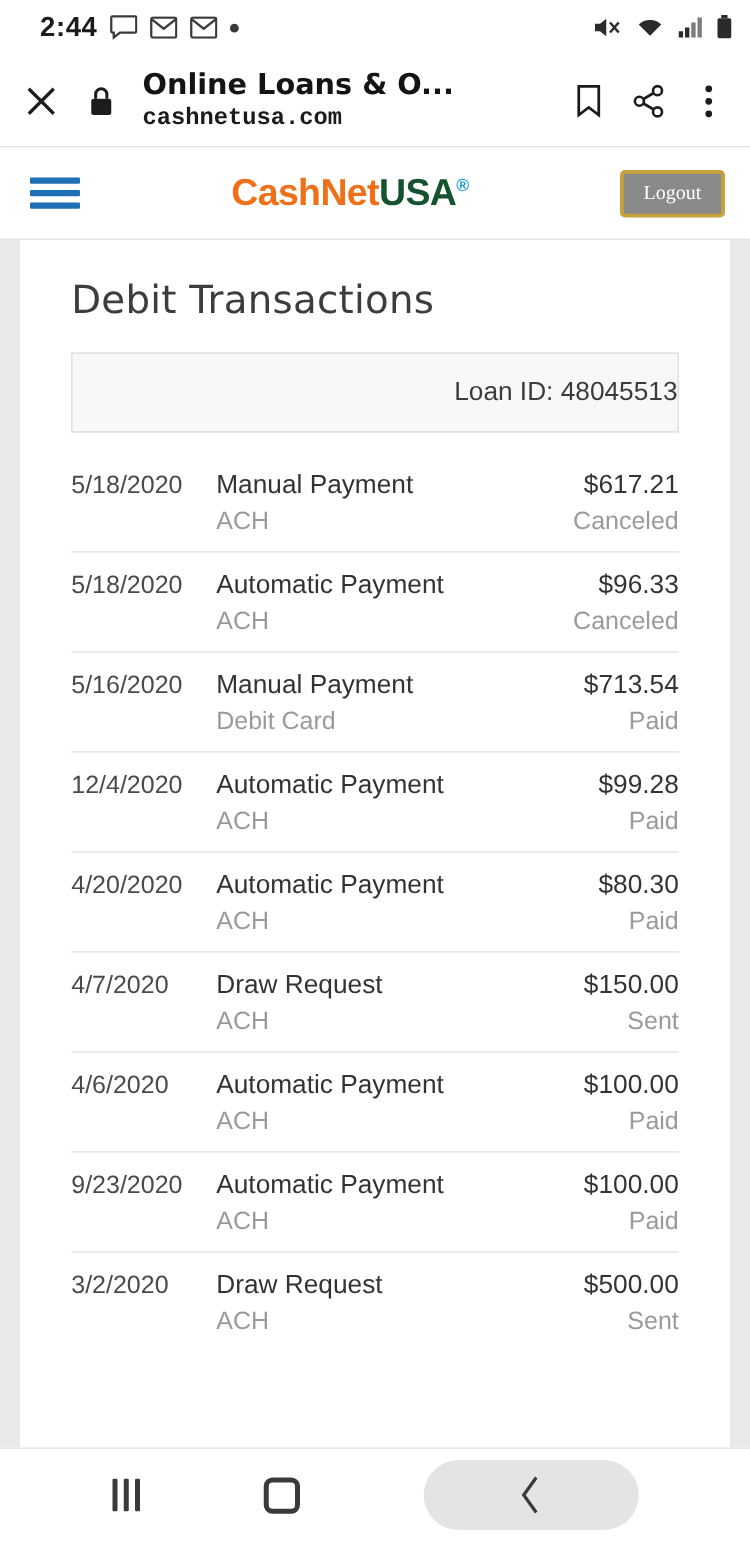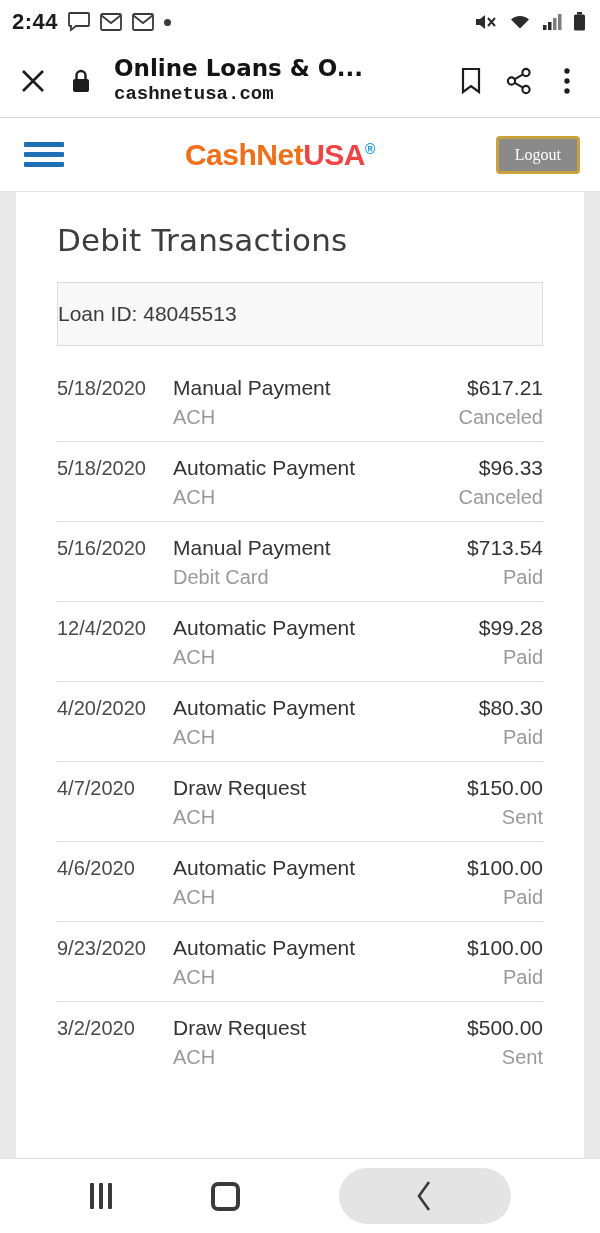--- a/index.html
+++ b/index.html
@@ -19,21 +19,21 @@
     flex-direction: column;
   }
 
   
   .statusbar {
     height: 44px;
     flex: 0 0 44px;
     display: flex;
     align-items: center;
     justify-content: space-between;
-    padding: 0 14px 0 12px;
+    padding: 0 14px 0 32px;
     background: #ffffff;
   }
   .status-left { display: flex; align-items: center; gap: 10px; }
   .clock {
     font-size: 22px;
     font-weight: 700;
     color: #1b1b1b;
     letter-spacing: 0.5px;
   }
   .status-icon { display: inline-flex; align-items: center; }
@@ -100,21 +100,21 @@
     display: block; height: 5px; border-radius: 1px; background: #1f6fb5;
   }
   .logo {
     font-size: 30px;
     font-weight: 700;
     letter-spacing: -0.5px;
     white-space: nowrap;
   }
   .logo .cash { color: #f0701a; }
   .logo .net { color: #f0701a; }
-  .logo .usa { color: #ef4444; margin-top: 48px; }
+  .logo .usa { color: #14532d; margin-top: 48px; }
   .logo .reg { color: #1a9ad6; font-size: 14px; vertical-align: super; }
   .logout-btn {
     background: #8a8a8a;
     color: #ffffff;
     border: 3px solid #caa23c;
     border-radius: 4px;
     font-size: 16px;
     padding: 7px 16px;
     cursor: pointer;
     font-family: Liberation Serif, serif;
@@ -145,21 +145,21 @@
     padding-top: 30px;
     padding-bottom: 24px;
     letter-spacing: 0.2px;
   }
   .loanbar {
     border: 1px solid #dcdcdc;
     background: #f8f8f8;
     height: 64px;
     display: flex;
     align-items: center;
-    justify-content: flex-start;
+    justify-content: flex-end;
     font-size: 21px;
     color: #3b3b3b;
     margin-bottom: 16px;
   }
 
   
   .txn {
     border-top: 1px solid #e0e0e0;
     padding: 14px 0 12px 0;
   }

